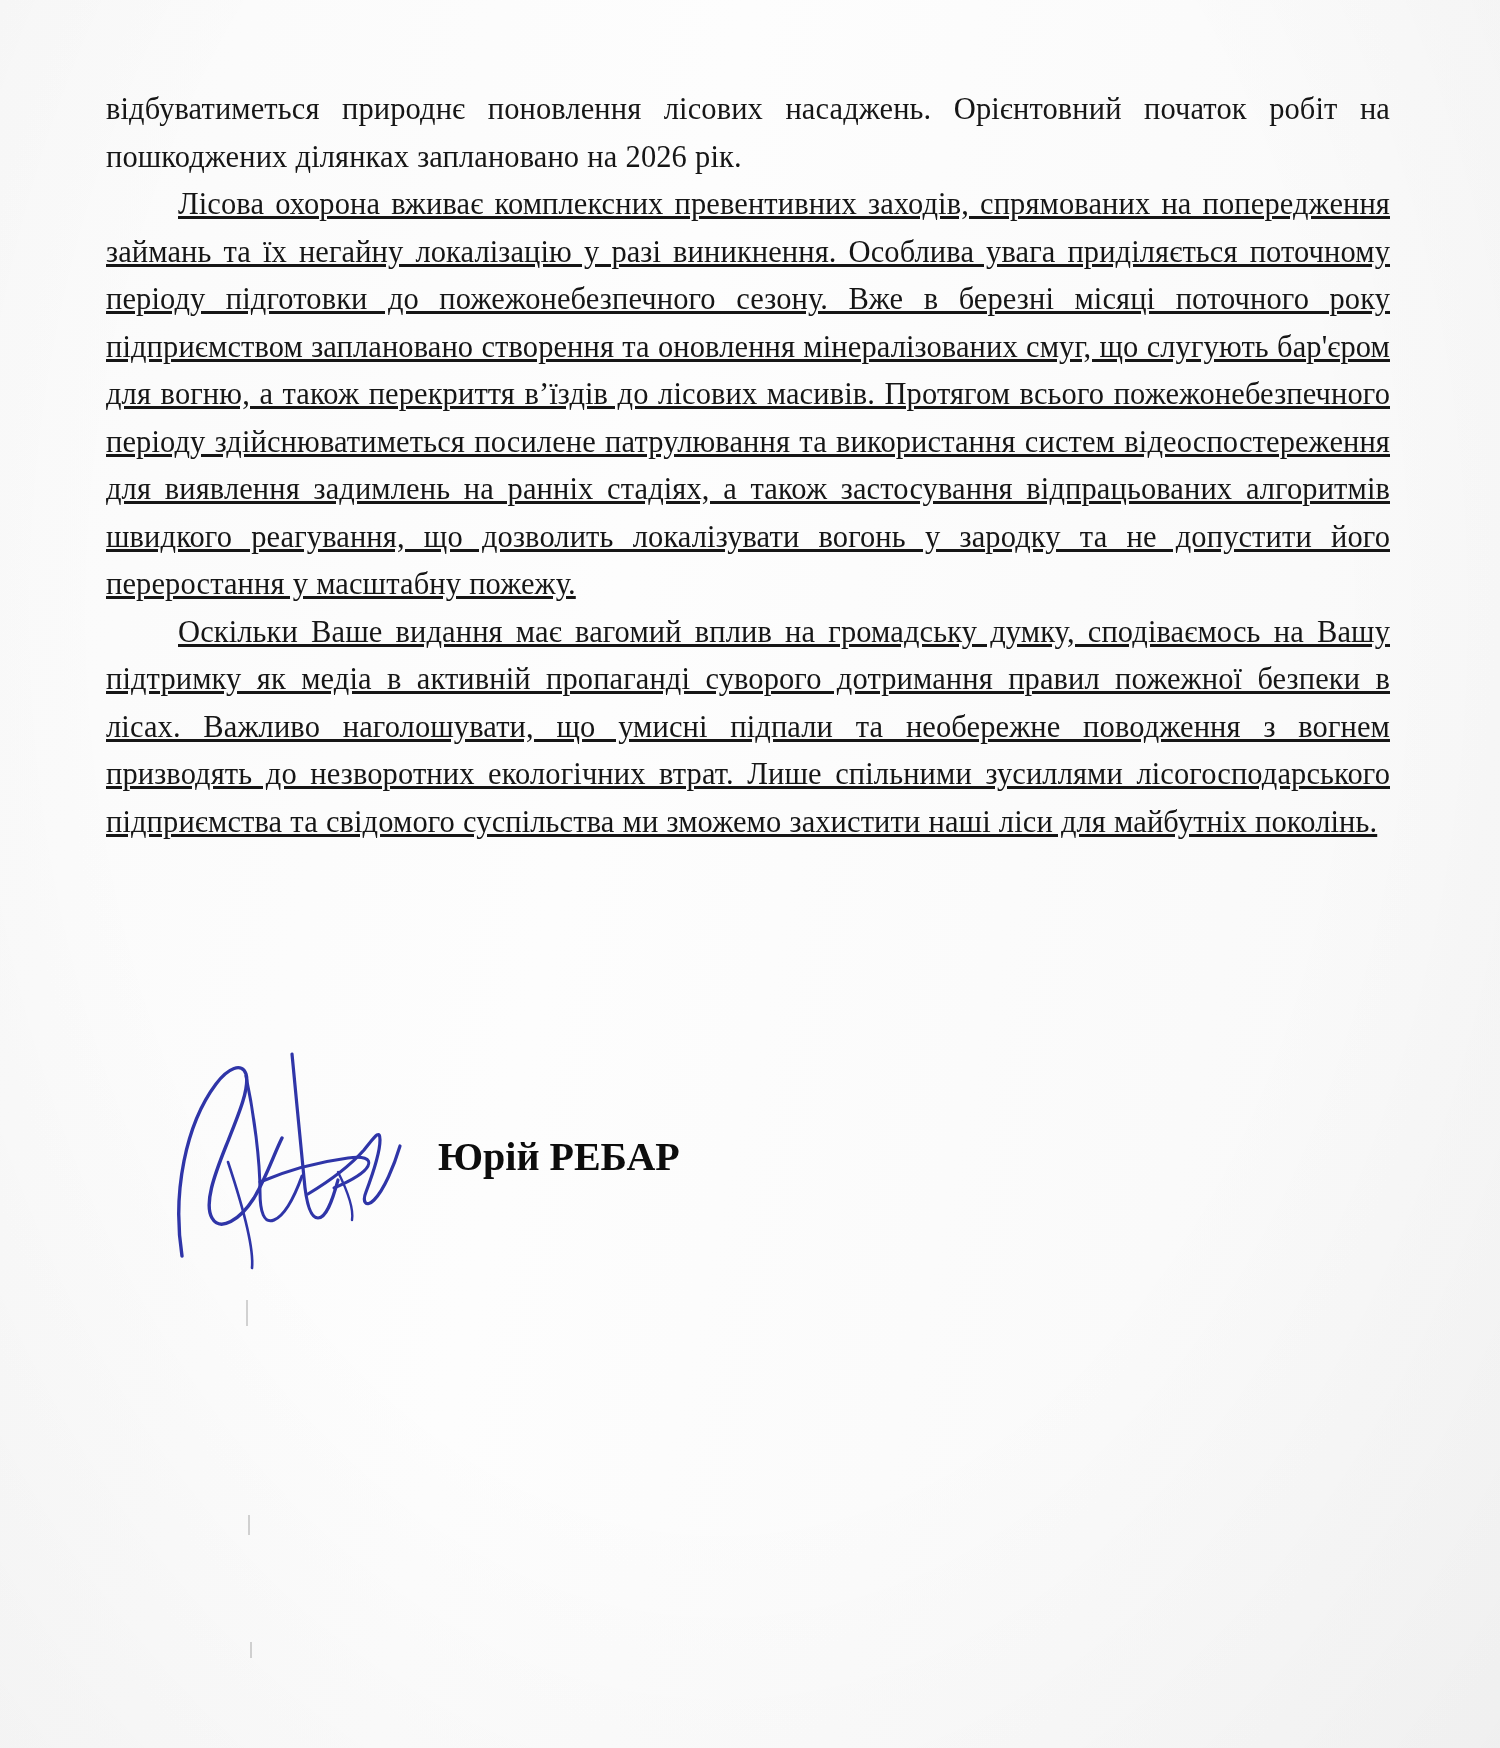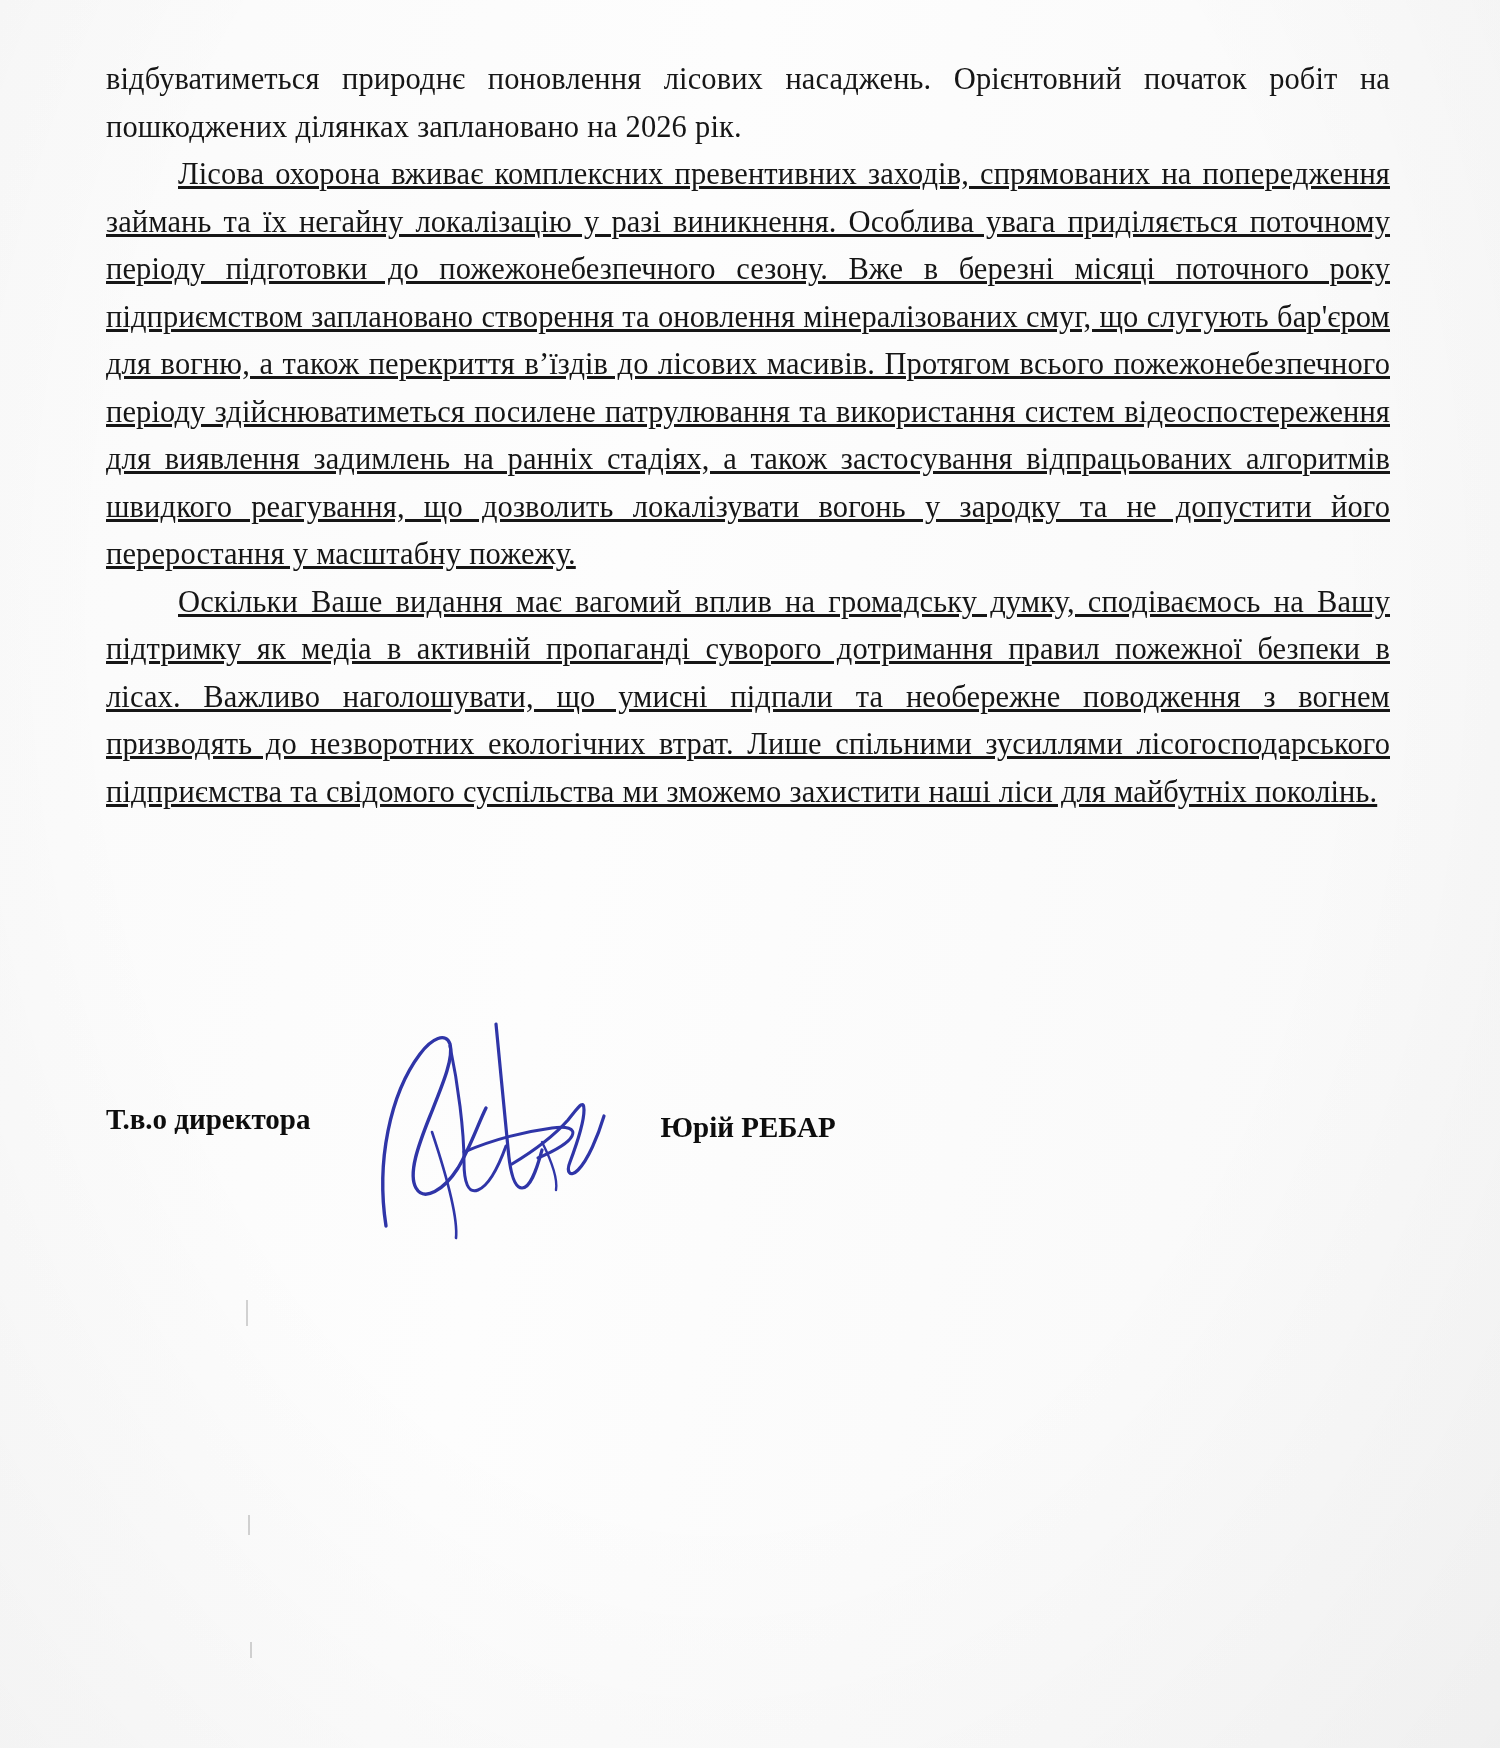--- a/index.html
+++ b/index.html
@@ -28,21 +28,21 @@
     inset: 0;
     background:
       radial-gradient(ellipse at 48% 35%, rgba(255,255,255,0) 55%, rgba(0,0,0,0.035) 100%),
       linear-gradient(102deg, rgba(250,250,250,1) 0%, rgba(253,253,253,1) 40%, rgba(248,248,248,1) 100%);
     pointer-events: none;
     z-index: 0;
   }
   .content {
     position: relative;
     z-index: 1;
-    padding: 56px 110px 0 106px;
+    padding: 86px 110px 0 106px;
   }
 
   .body-text {
     font-size: 30.5px;
     line-height: 47.5px;
     text-align: justify;
     text-justify: inter-word;
     letter-spacing: 0.1px;
     word-spacing: 0.4px;
     color: #161616;
@@ -83,25 +83,25 @@
   }
   .sign-mark svg {
     display: block;
     width: 100%;
     height: 100%;
     overflow: visible;
   }
 
   .sign-name {
     font-weight: bold;
-    font-size: 29px;
+    font-size: 40px;
     line-height: 42px;
     white-space: nowrap;
     color: #0d0d0d;
-    margin-left: 24px;
+    margin-left: 6px;
     padding-top: 22px;
   }
 
   
   .speck {
     position: absolute;
     background: rgba(120,120,120,0.32);
     z-index: 1;
   }
 </style>
@@ -115,21 +115,20 @@
       <p>відбуватиметься природнє поновлення лісових насаджень. Орієнтовний початок робіт на пошкоджених ділянках заплановано на 2026 рік.</p>
 
       <p class="para-indent">Лісова охорона вживає комплексних превентивних заходів, спрямованих на попередження займань та їх негайну локалізацію у разі виникнення. Особлива увага приділяється поточному періоду підготовки до пожежонебезпечного сезону. Вже в березні місяці поточного року підприємством заплановано створення та оновлення мінералізованих смуг, що слугують бар'єром для вогню, а також перекриття в’їздів до лісових масивів. Протягом всього пожежонебезпечного періоду здійснюватиметься посилене патрулювання та використання систем відеоспостереження для виявлення задимлень на ранніх стадіях, а також застосування відпрацьованих алгоритмів швидкого реагування, що дозволить локалізувати вогонь у зародку та не допустити його переростання у масштабну пожежу.</p>
 
       <p class="para-indent">Оскільки Ваше видання має вагомий вплив на громадську думку, сподіваємось на Вашу підтримку як медіа в активній пропаганді суворого дотримання правил пожежної безпеки в лісах. Важливо наголошувати, що умисні підпали та необережне поводження з вогнем призводять до незворотних екологічних втрат. Лише спільними зусиллями лісогосподарського підприємства та свідомого суспільства ми зможемо захистити наші ліси для майбутніх поколінь.</p>
     </div>
 
     <div class="sign-block">
 
       <div class="sign-title">
-        <div>Т.в.о директора</div>
       </div>
 
       <div class="sign-mark">
         <svg viewBox="0 0 290 230" xmlns="http://www.w3.org/2000/svg" fill="none" stroke="#2f35a8" stroke-linecap="round" stroke-linejoin="round">
           <path d="M40 214 C30 150, 44 82, 74 42 C86 26, 100 20, 104 32 C108 46, 96 74, 84 104
                    C72 134, 62 162, 70 176 C78 190, 98 178, 112 156 C124 136, 132 112, 140 96" stroke-width="3.4"></path>
           <path d="M104 34 C112 72, 118 118, 118 150 C118 170, 122 182, 132 178
                    C142 174, 152 156, 160 134" stroke-width="3"></path>
           <path d="M150 12 C154 52, 158 98, 162 136 C164 160, 168 176, 176 176
                    C184 176, 190 160, 196 138" stroke-width="3.2"></path>

